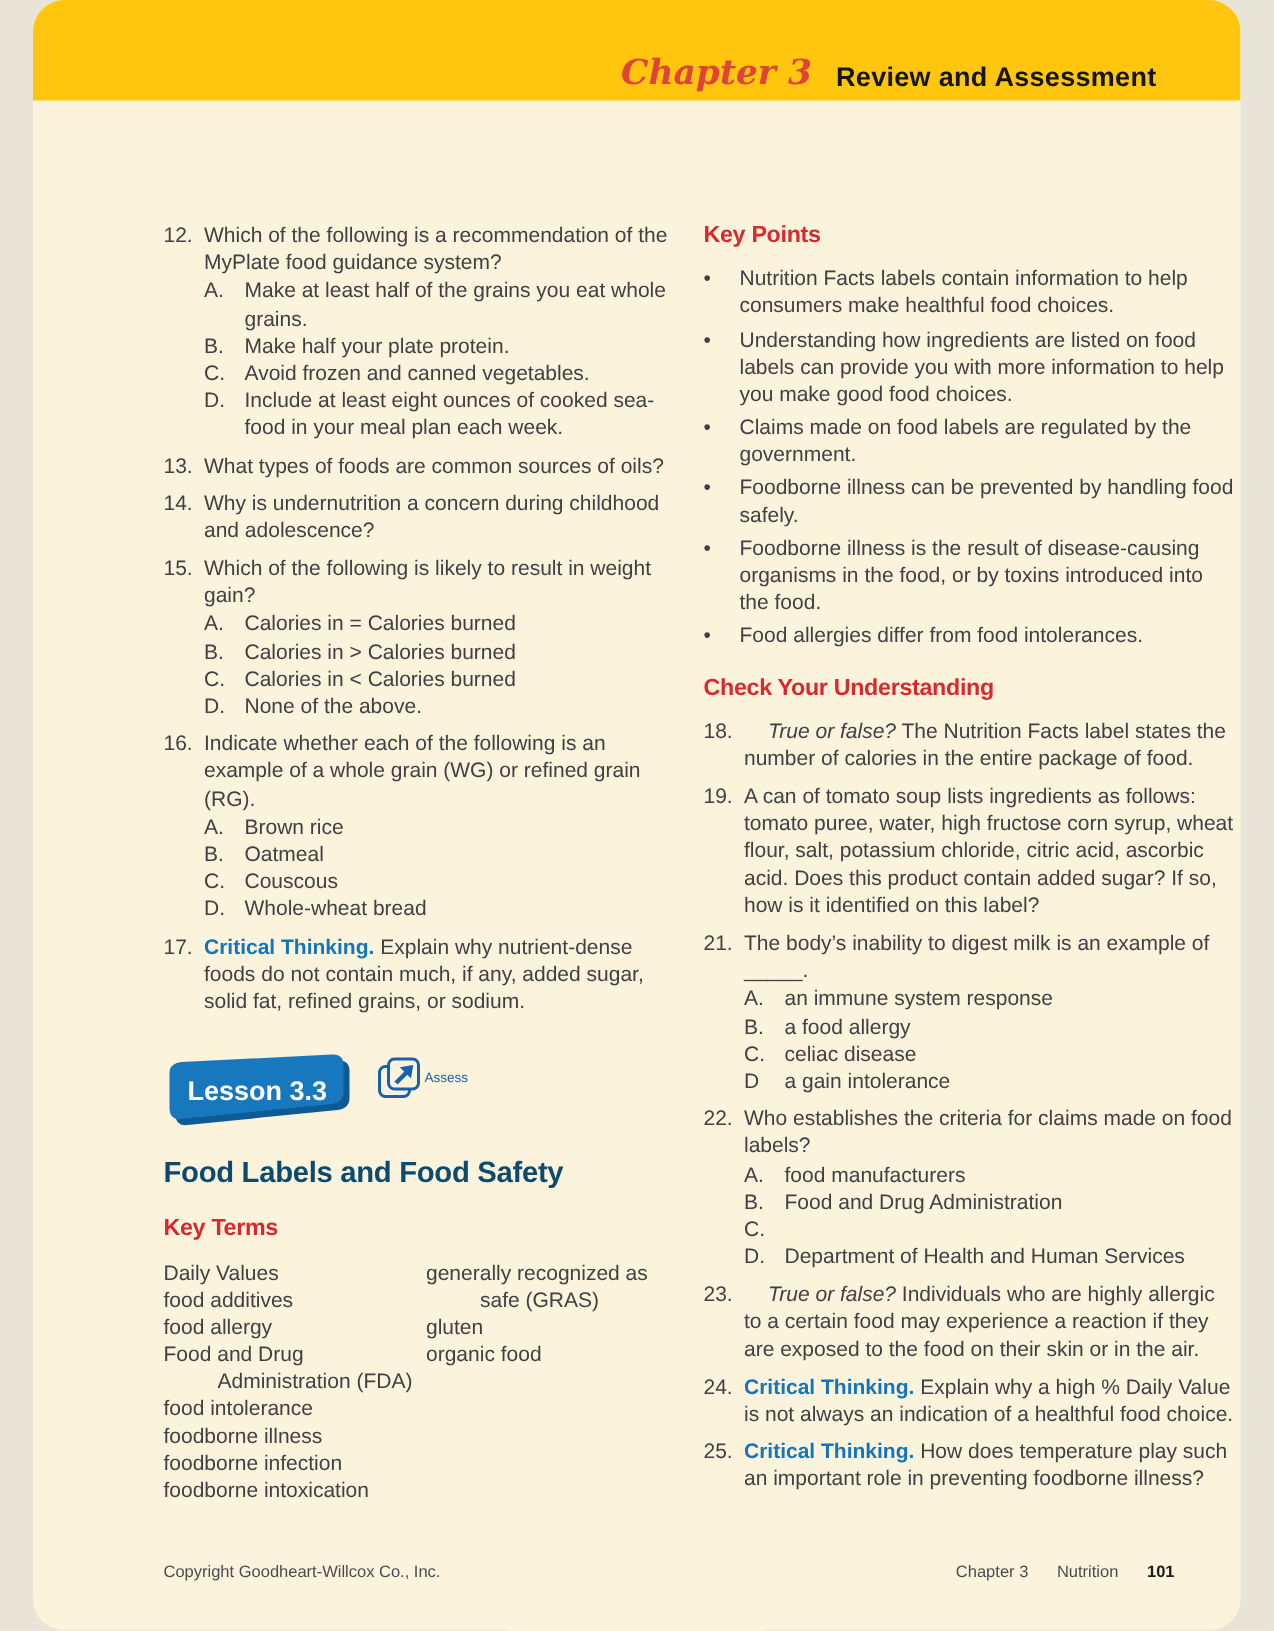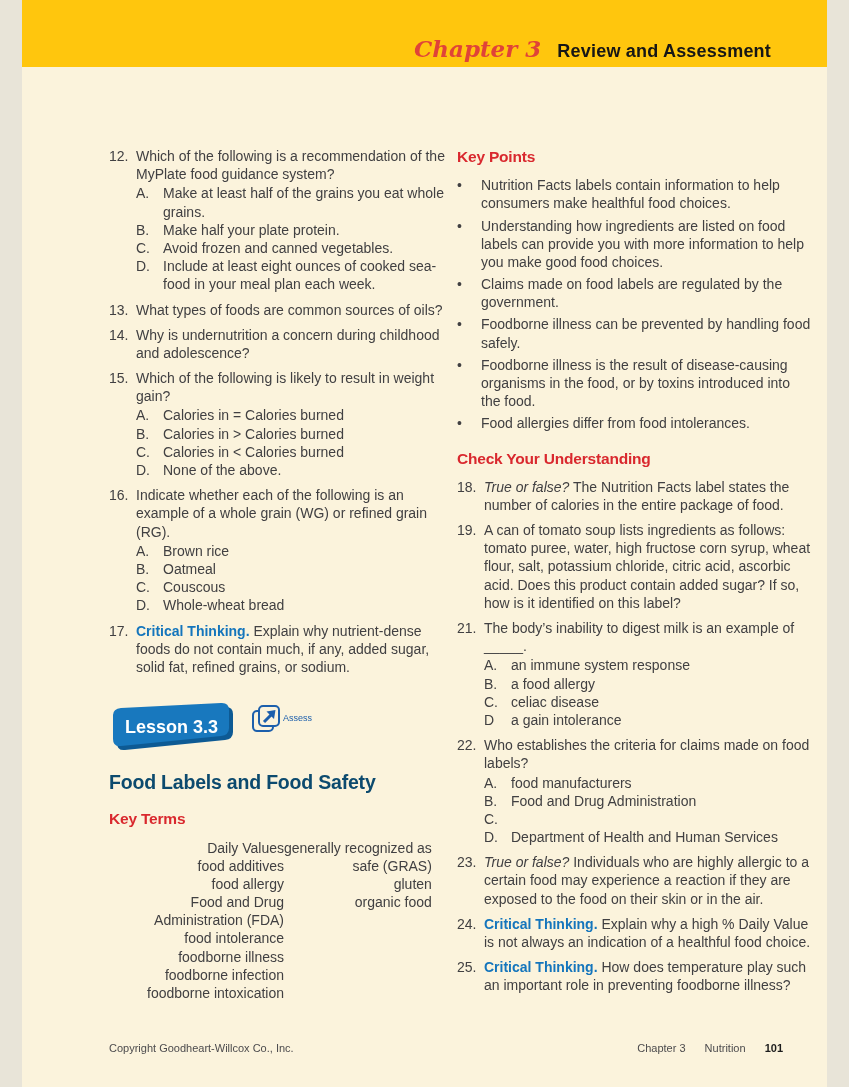--- a/index.html
+++ b/index.html
@@ -1,48 +1,48 @@
 <!DOCTYPE html>
 <html><head>
 <meta charset="utf-8">
 <title>Chapter 3 Review and Assessment</title>
 <style>
   html,body { margin:0; padding:0; background:#e8e4d8; }
   .page {
     position:relative; width:805px; height:1087px; margin:0 auto;
     background:#FBF3DC; overflow:hidden;
     font-family:"Liberation Sans", sans-serif;
-    color:#414042; font-size:14px; line-height:1.30;
+    color:#414042; font-size:14px; line-height:1.30;border-radius:21px;
   }
   
   .band {
     height:67px; background:#FFC60D;
     display:flex; align-items:flex-end; justify-content:flex-end;
     padding:0 56px 7px 0; box-sizing:border-box;
   }
   .chapter-script {
     font-family:"DejaVu Serif", serif; font-style:italic; font-weight:bold;
     font-size:23px; color:#E04338; margin-right:16px; line-height:1;
   }
   .band-title { font-size:18px; font-weight:bold; color:#161616; line-height:1; letter-spacing:.2px;text-align:right; }
 
   
-  .content { display:flex; padding:80px 44px 0 87px; gap:8px; box-sizing:border-box; }
+  .content { display:flex; padding:80px 44px 0 87px; gap:20px; box-sizing:border-box; }
   .col-left  { width:340px; flex:none; }
   .col-right { width:356px; flex:none; }
 
   
   .qlist { list-style:none; margin:0; padding:0; }
   .q  { display:flex; margin-bottom:7px; }
   .qn { flex:none; width:27px; }
   .qb { flex:1; }
   .opts { margin-top:1px; }
   .opt { display:flex; }
   .opt .ol { flex:none; width:27px; }
-  .run-i    { font-style:italic; }
+  .run-i    { font-style:italic;margin-left:16px; }
   .run-blue { color:#1475BC; font-weight:bold; }
 
   
   .red-head {
     color:#D9282E; font-size:15.5px; font-weight:bold;
     margin:0 0 9px 0; letter-spacing:-.2px;
   }
   .section-title { font-size:19.5px; font-weight:bold; color:#0c4a6e; margin:14px 0 14px 0; letter-spacing:-.2px; }
 
   
@@ -51,21 +51,21 @@
   .bullets .bdot { flex:none; width:24px; }
 
   
   .lesson-row { display:flex; align-items:flex-start; gap:14px; margin-top:24px; height:56px; }
   .assess {
     display:flex; flex-direction:row; align-items:center;
     color:#1C5FAC; font-size:9px; margin-top:4px; cursor:pointer; line-height:1.1;
   }
 
   
-  .terms { display:flex; margin-top:2px;text-align:right; }
+  .terms { display:flex; margin-top:2px; }
   .terms ul { list-style:none; margin:0; padding:0; }
   .terms ul.tcol1 { width:175px; flex:none; }
   .terms li.indent { padding-left:36px; }
 
   
   .page-footer {
     position:absolute; left:87px; right:44px; bottom:32px;
     display:flex; justify-content:space-between; align-items:baseline;
     font-size:11px; color:#4c4b4d;
   }

